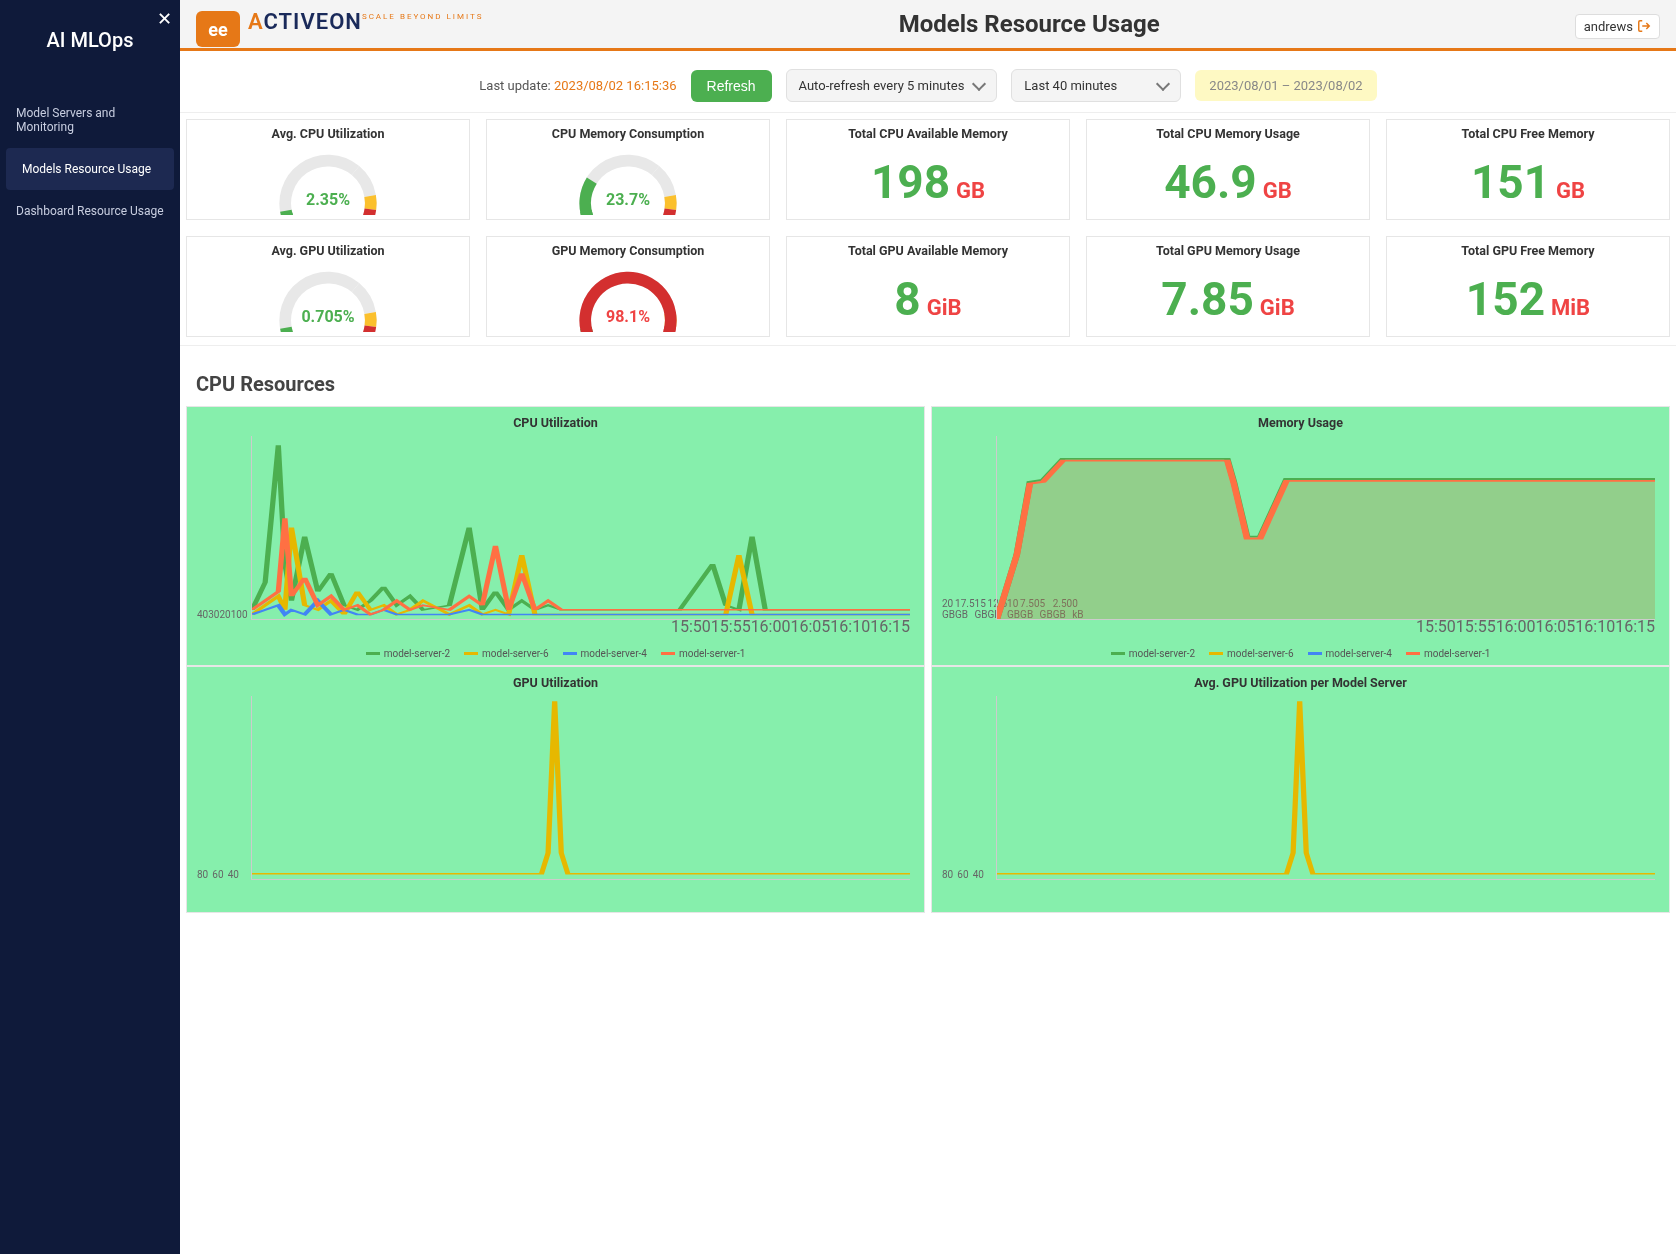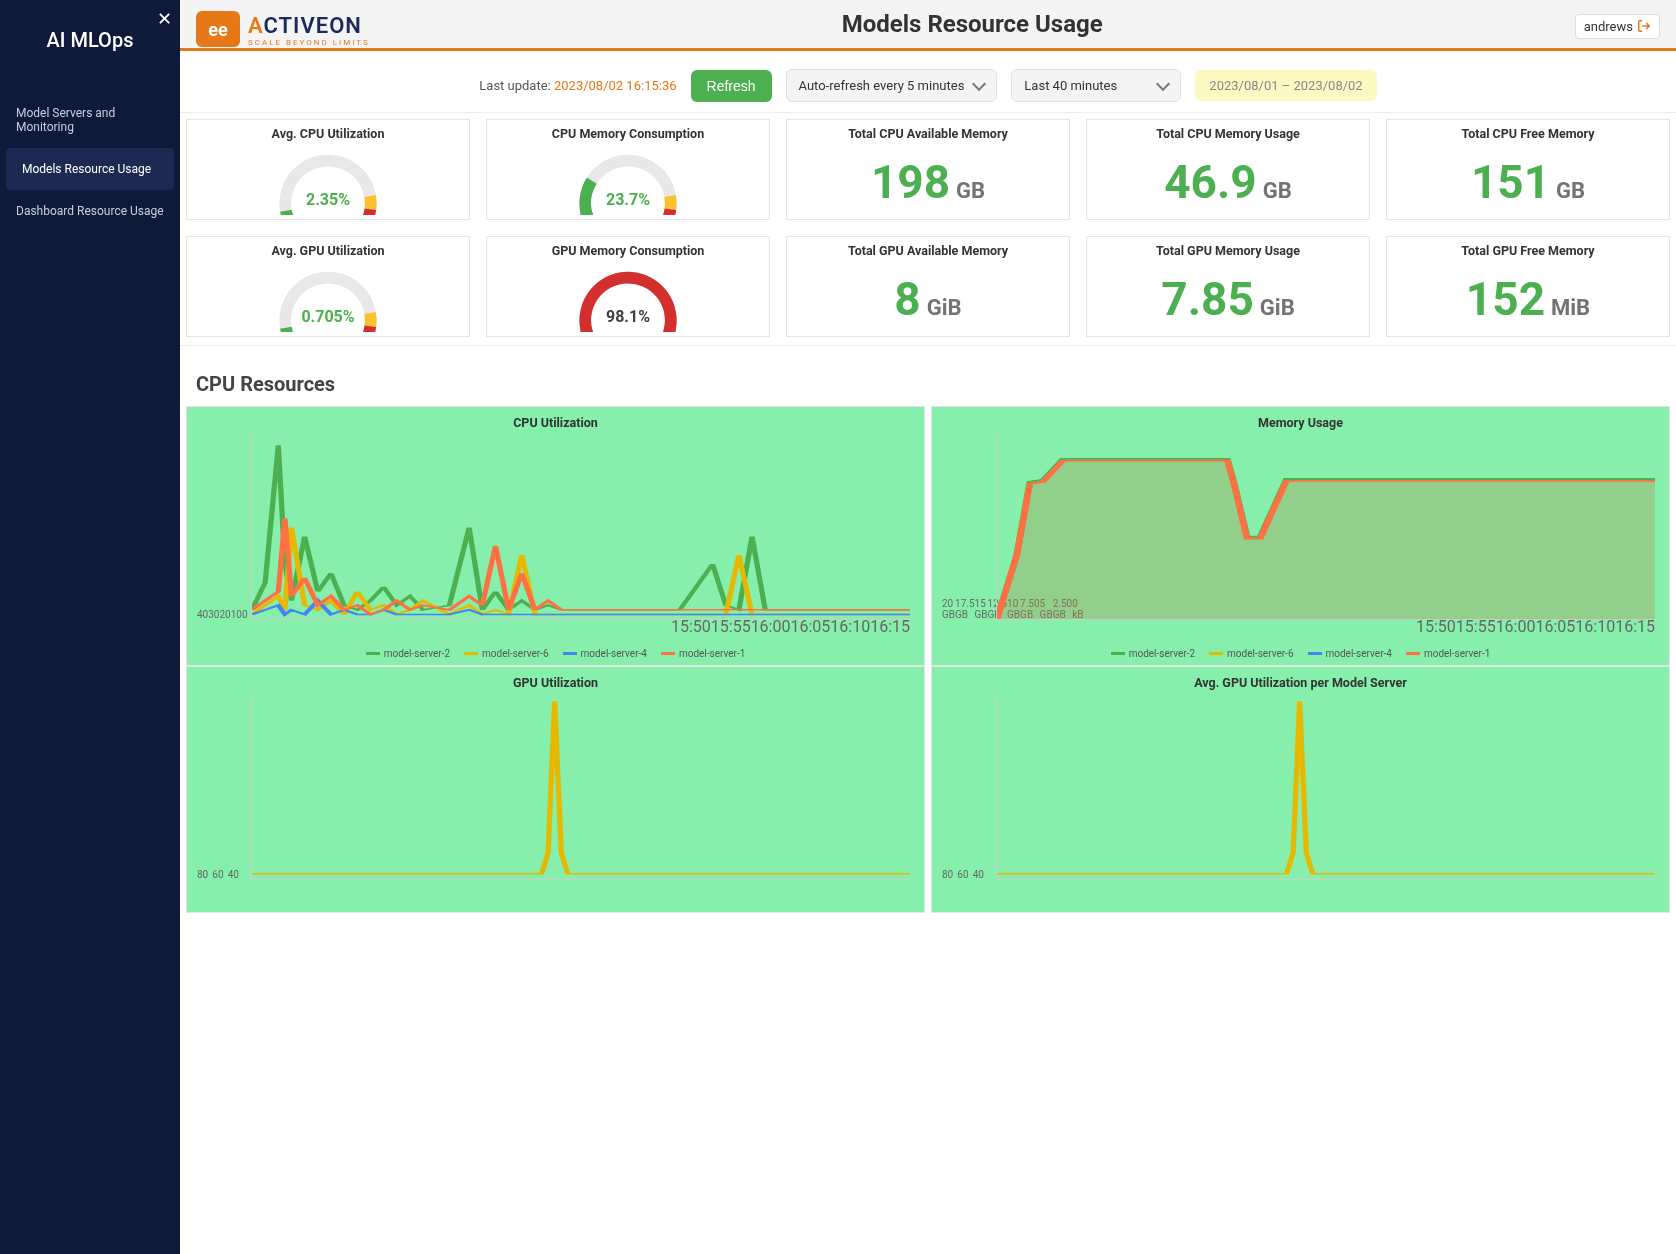--- a/index.html
+++ b/index.html
@@ -5,57 +5,57 @@
 * { margin:0; padding:0; box-sizing:border-box; }
 body { font-family: -apple-system, BlinkMacSystemFont, "Segoe UI", Roboto, sans-serif; background:#fff; color:#333; }
 .app { display:flex; min-height:100vh; }
 .sidebar { width:180px; background:#0f1a3a; color:#fff; flex-shrink:0; position:relative; }
 .sidebar-title { font-size:20px; font-weight:500; text-align:center; padding:28px 10px 40px; }
 .sidebar-close { position:absolute; top:8px; right:8px; font-size:18px; cursor:pointer; }
 .sidebar-item { font-size:12px; padding:14px 16px; cursor:pointer; color:#c8cee0; }
 .sidebar-item.active { background:#1d2951; color:#fff; border-radius:4px; margin:0 6px; }
 .main { flex:1; background:#fff; }
 .topbar { display:flex; align-items:center; padding:10px 16px 0; background:#f4f4f4; border-bottom:3px solid #e67817; position:relative; }
-.logo-wrap { display:flex; align-items:flex-end; gap:8px; }
+.logo-wrap { display:flex; align-items:flex-start; gap:8px; }
 .logo-mark { width:44px; height:36px; background:#e67817; border-radius:6px; display:flex; align-items:center; justify-content:center; color:#fff; font-weight:700; font-size:18px; }
-.logo-text { display:flex; flex-direction:column; line-height:1; }
+.logo-text { display:flex; line-height:1; }
 .logo-main { font-size:22px; font-weight:600; color:#1a2a5a; letter-spacing:1px; }
 .logo-main .orange { color:#e67817; }
 .logo-sub { font-size:8px; color:#e67817; letter-spacing:2px; margin-top:2px; }
 .page-title { flex:1; text-align:center; font-size:24px; font-weight:700; color:#333; padding-bottom:10px; }
 .user-chip { background:#fff; border:1px solid #ddd; border-radius:4px; padding:4px 8px; font-size:13px; display:flex; align-items:center; gap:4px; margin-bottom:6px; }
 .user-chip svg { width:14px; height:14px; }
 .controls-row { display:flex; align-items:center; justify-content:center; gap:14px; padding:18px 16px 10px; border-bottom:1px solid #eee; }
 .last-update { font-size:13px; color:#555; }
 .last-update .ts { color:#e67817; }
 .btn-refresh { background:#4caf50; color:#fff; border:none; border-radius:6px; padding:8px 16px; font-size:14px; cursor:pointer; }
 .select { background:#f4f4f4; border:1px solid #e0e0e0; border-radius:6px; padding:8px 32px 8px 12px; font-size:13px; cursor:pointer; position:relative; min-width:190px; }
 .select:after { content:""; position:absolute; right:12px; top:50%; width:8px; height:8px; border-right:2px solid #777; border-bottom:2px solid #777; transform:translateY(-70%) rotate(45deg); }
 .daterange { background:#fef9c3; border-radius:6px; padding:8px 14px; font-size:13px; color:#888; }
 .cards-grid { display:grid; grid-template-columns:repeat(5,1fr); gap:16px; padding:6px 6px 0; }
 .card { border:1px solid #e6e6e6; background:#fff; padding:6px 8px 4px; display:flex; flex-direction:column; align-items:center; }
 .card-title { font-size:12.5px; font-weight:700; color:#333; margin-bottom:4px; text-align:center; }
 .gauge { width:120px; height:70px; position:relative; }
 .big-stat { display:flex; align-items:baseline; gap:6px; padding:14px 0 10px; }
 .big-num { font-size:46px; font-weight:700; color:#4caf50; line-height:1; }
-.big-unit { font-size:22px; font-weight:700; color:#737373; }
+.big-unit { font-size:22px; font-weight:700; color:#ef4444; }
 .section-title { font-size:20px; font-weight:700; color:#444; padding:26px 16px 10px; border-top:1px solid #eee; margin-top:8px; }
 .charts-row { display:grid; grid-template-columns:1fr 1fr; gap:6px; padding:0 6px; }
 .chart-card { border:1px solid #e6e6e6; background:#86efac; padding:8px 10px 6px; }
 .chart-title { font-size:12.5px; font-weight:700; text-align:center; margin-bottom:6px; }
 .chart-body { position:relative; height:210px; }
 .y-axis { position:absolute; left:0; top:0; bottom:26px; width:50px; display:flex; flex-direction:row; justify-content:space-between; align-items:flex-end; font-size:10px; color:#666; padding-right:4px; }
 .plot { position:absolute; left:54px; right:4px; top:0; bottom:26px; border-left:1px solid #ccc; border-bottom:1px solid #ccc; }
 .x-axis { position:absolute; left:54px; right:4px; bottom:10px; display:flex; justify-content:flex-end; font-size:16px; color:#666; }
 .legend { display:flex; gap:14px; justify-content:center; font-size:10px; color:#555; margin-top:2px; flex-wrap:wrap; }
 .legend-item { display:flex; align-items:center; gap:4px; }
 .legend-swatch { width:14px; height:3px; }
 .gauge-val { position:absolute; bottom:6px; left:0; right:0; text-align:center; font-weight:700; font-size:16px; }
 .gv-green { color:#4caf50; }
-.gv-red { color:#404040; }
+.gv-red { color:#ef4444; }
 </style>
 </head>
 <body>
 
 <div class="app">
   <aside class="sidebar">
     <div class="sidebar-close">✕</div>
     <div class="sidebar-title">AI MLOps</div>
     <div id="sidebar-items">
         <div class="sidebar-item">Model Servers and Monitoring</div>

